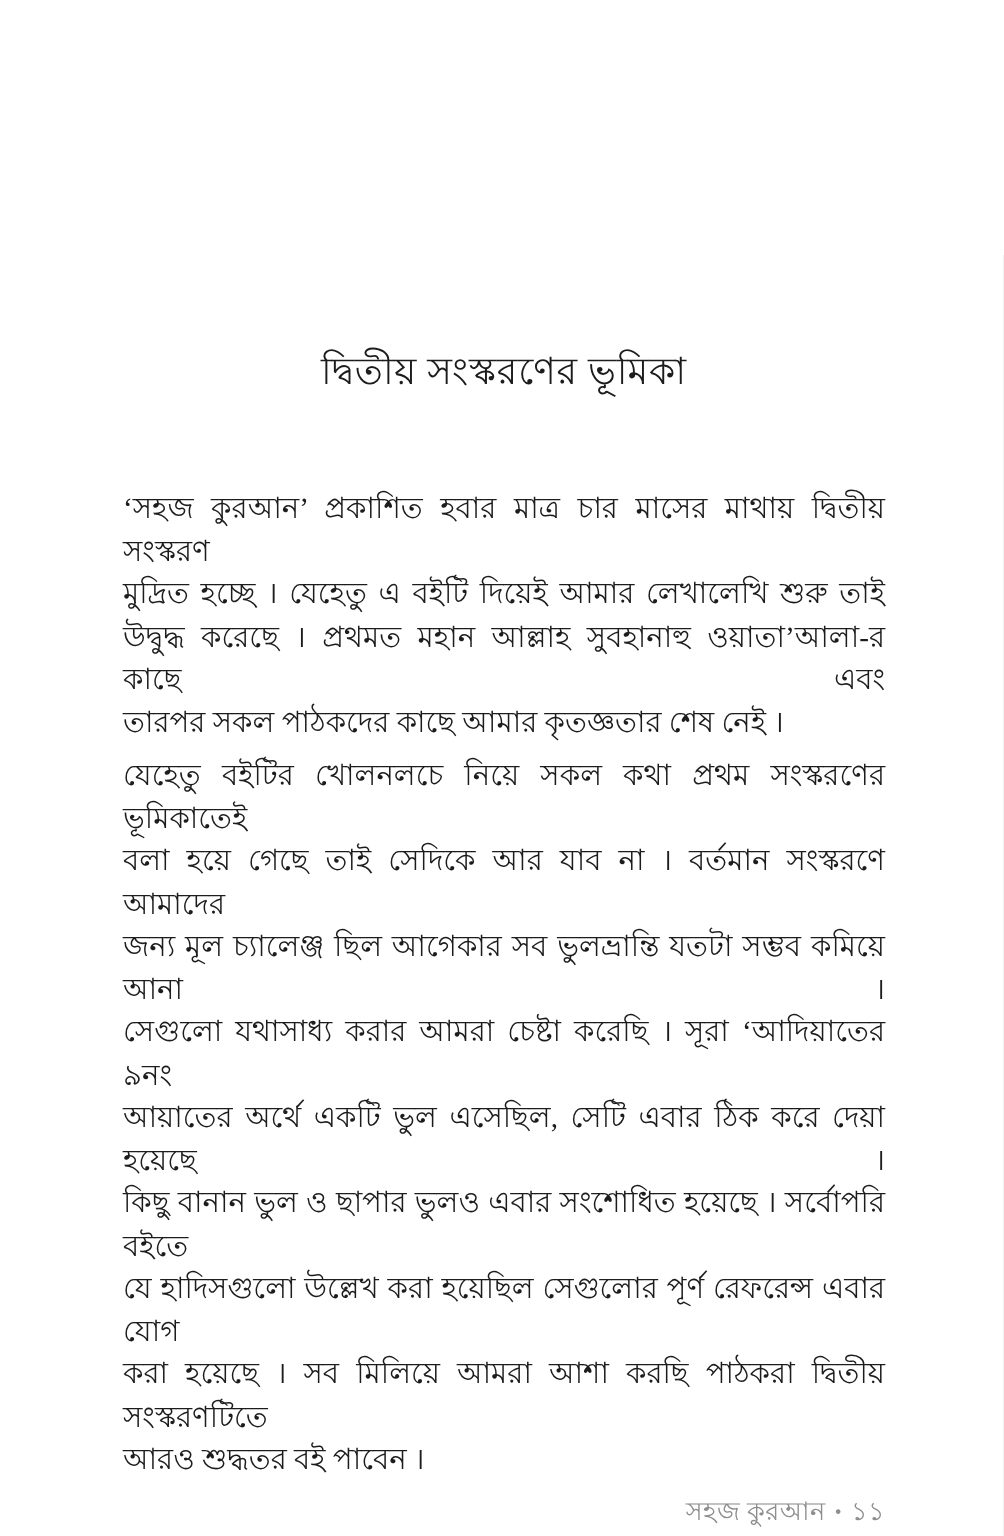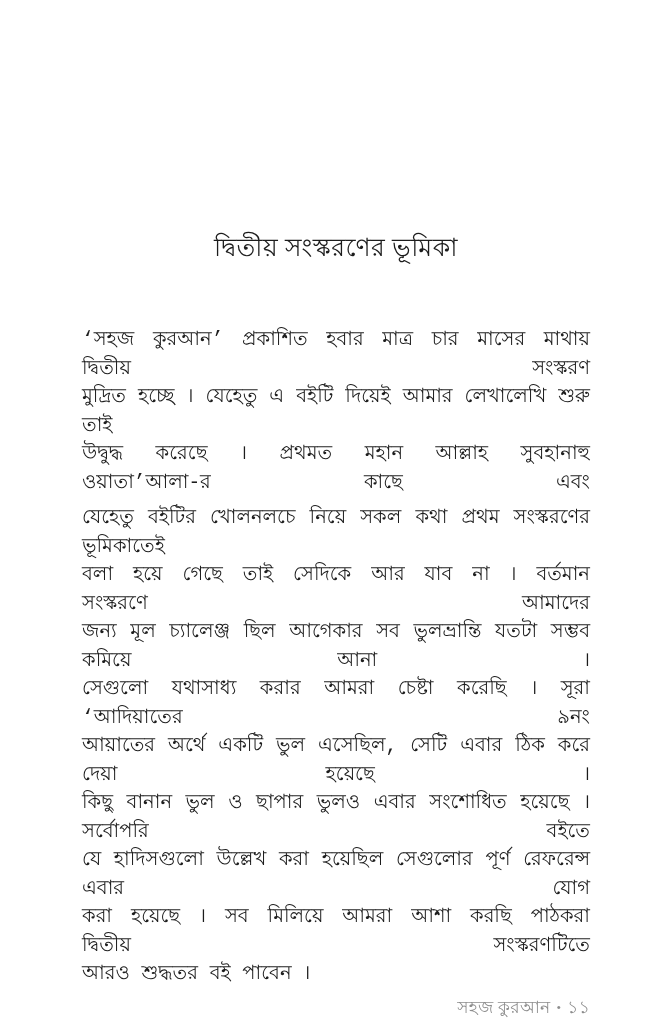--- a/index.html
+++ b/index.html
@@ -31,21 +31,20 @@
     font-size: 19.5px;
   }
   .paragraph {
     margin: 0 0 7px 0;
   }
   .line {
     line-height: 28.5px;
     text-align: justify;
     text-align-last: justify;
     white-space: normal;
-    font-family: Liberation Mono, monospace;
   }
   .line.last {
     text-align-last: left;
   }
   .footer {
     position: absolute;
     top: 994px;
     right: 79px;
     font-size: 17px;
     color: #8d8d8d;
@@ -64,20 +63,21 @@
 
 <div class="page">
 
   <h1 class="title">দ্বিতীয় সংস্করণের ভূমিকা</h1>
 
   <div class="body-text">
       <div class="paragraph">
         <div class="line">‘সহজ কুরআন’ প্রকাশিত হবার মাত্র চার মাসের মাথায় দ্বিতীয় সংস্করণ</div>
         <div class="line">মুদ্রিত হচ্ছে । যেহেতু এ বইটি দিয়েই আমার লেখালেখি শুরু তাই</div>
         <div class="line">উদ্বুদ্ধ করেছে । প্রথমত মহান আল্লাহ সুবহানাহু ওয়াতা’আলা-র কাছে এবং</div>
+        <div class="line last">তারপর সকল পাঠকদের কাছে আমার কৃতজ্ঞতার শেষ নেই ।</div>
       </div>
       <div class="paragraph">
         <div class="line">যেহেতু বইটির খোলনলচে নিয়ে সকল কথা প্রথম সংস্করণের ভূমিকাতেই</div>
         <div class="line">বলা হয়ে গেছে তাই সেদিকে আর যাব না । বর্তমান সংস্করণে আমাদের</div>
         <div class="line">জন্য মূল চ্যালেঞ্জ ছিল আগেকার সব ভুলভ্রান্তি যতটা সম্ভব কমিয়ে আনা ।</div>
         <div class="line">সেগুলো যথাসাধ্য করার আমরা চেষ্টা করেছি । সূরা ‘আদিয়াতের ৯নং</div>
         <div class="line">আয়াতের অর্থে একটি ভুল এসেছিল, সেটি এবার ঠিক করে দেয়া হয়েছে ।</div>
         <div class="line">কিছু বানান ভুল ও ছাপার ভুলও এবার সংশোধিত হয়েছে । সর্বোপরি বইতে</div>
         <div class="line">যে হাদিসগুলো উল্লেখ করা হয়েছিল সেগুলোর পূর্ণ রেফরেন্স এবার যোগ</div>
         <div class="line">করা হয়েছে । সব মিলিয়ে আমরা আশা করছি পাঠকরা দ্বিতীয় সংস্করণটিতে</div>

